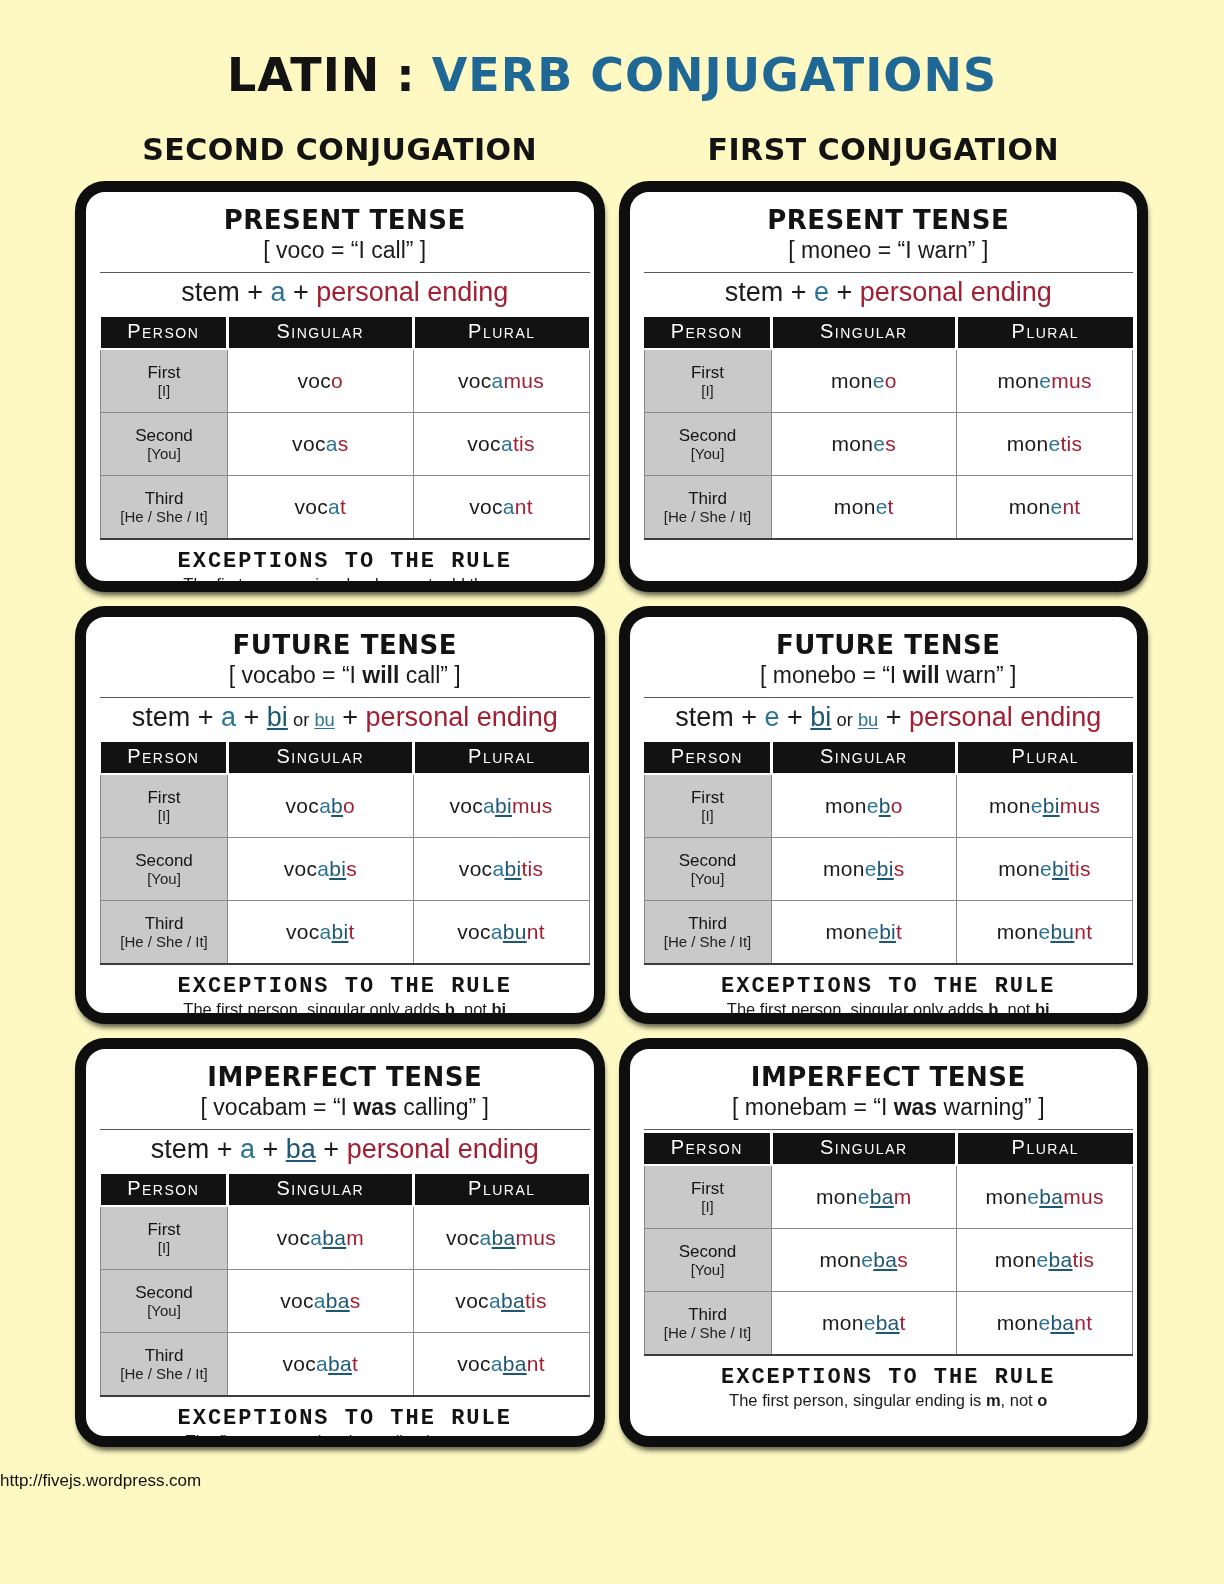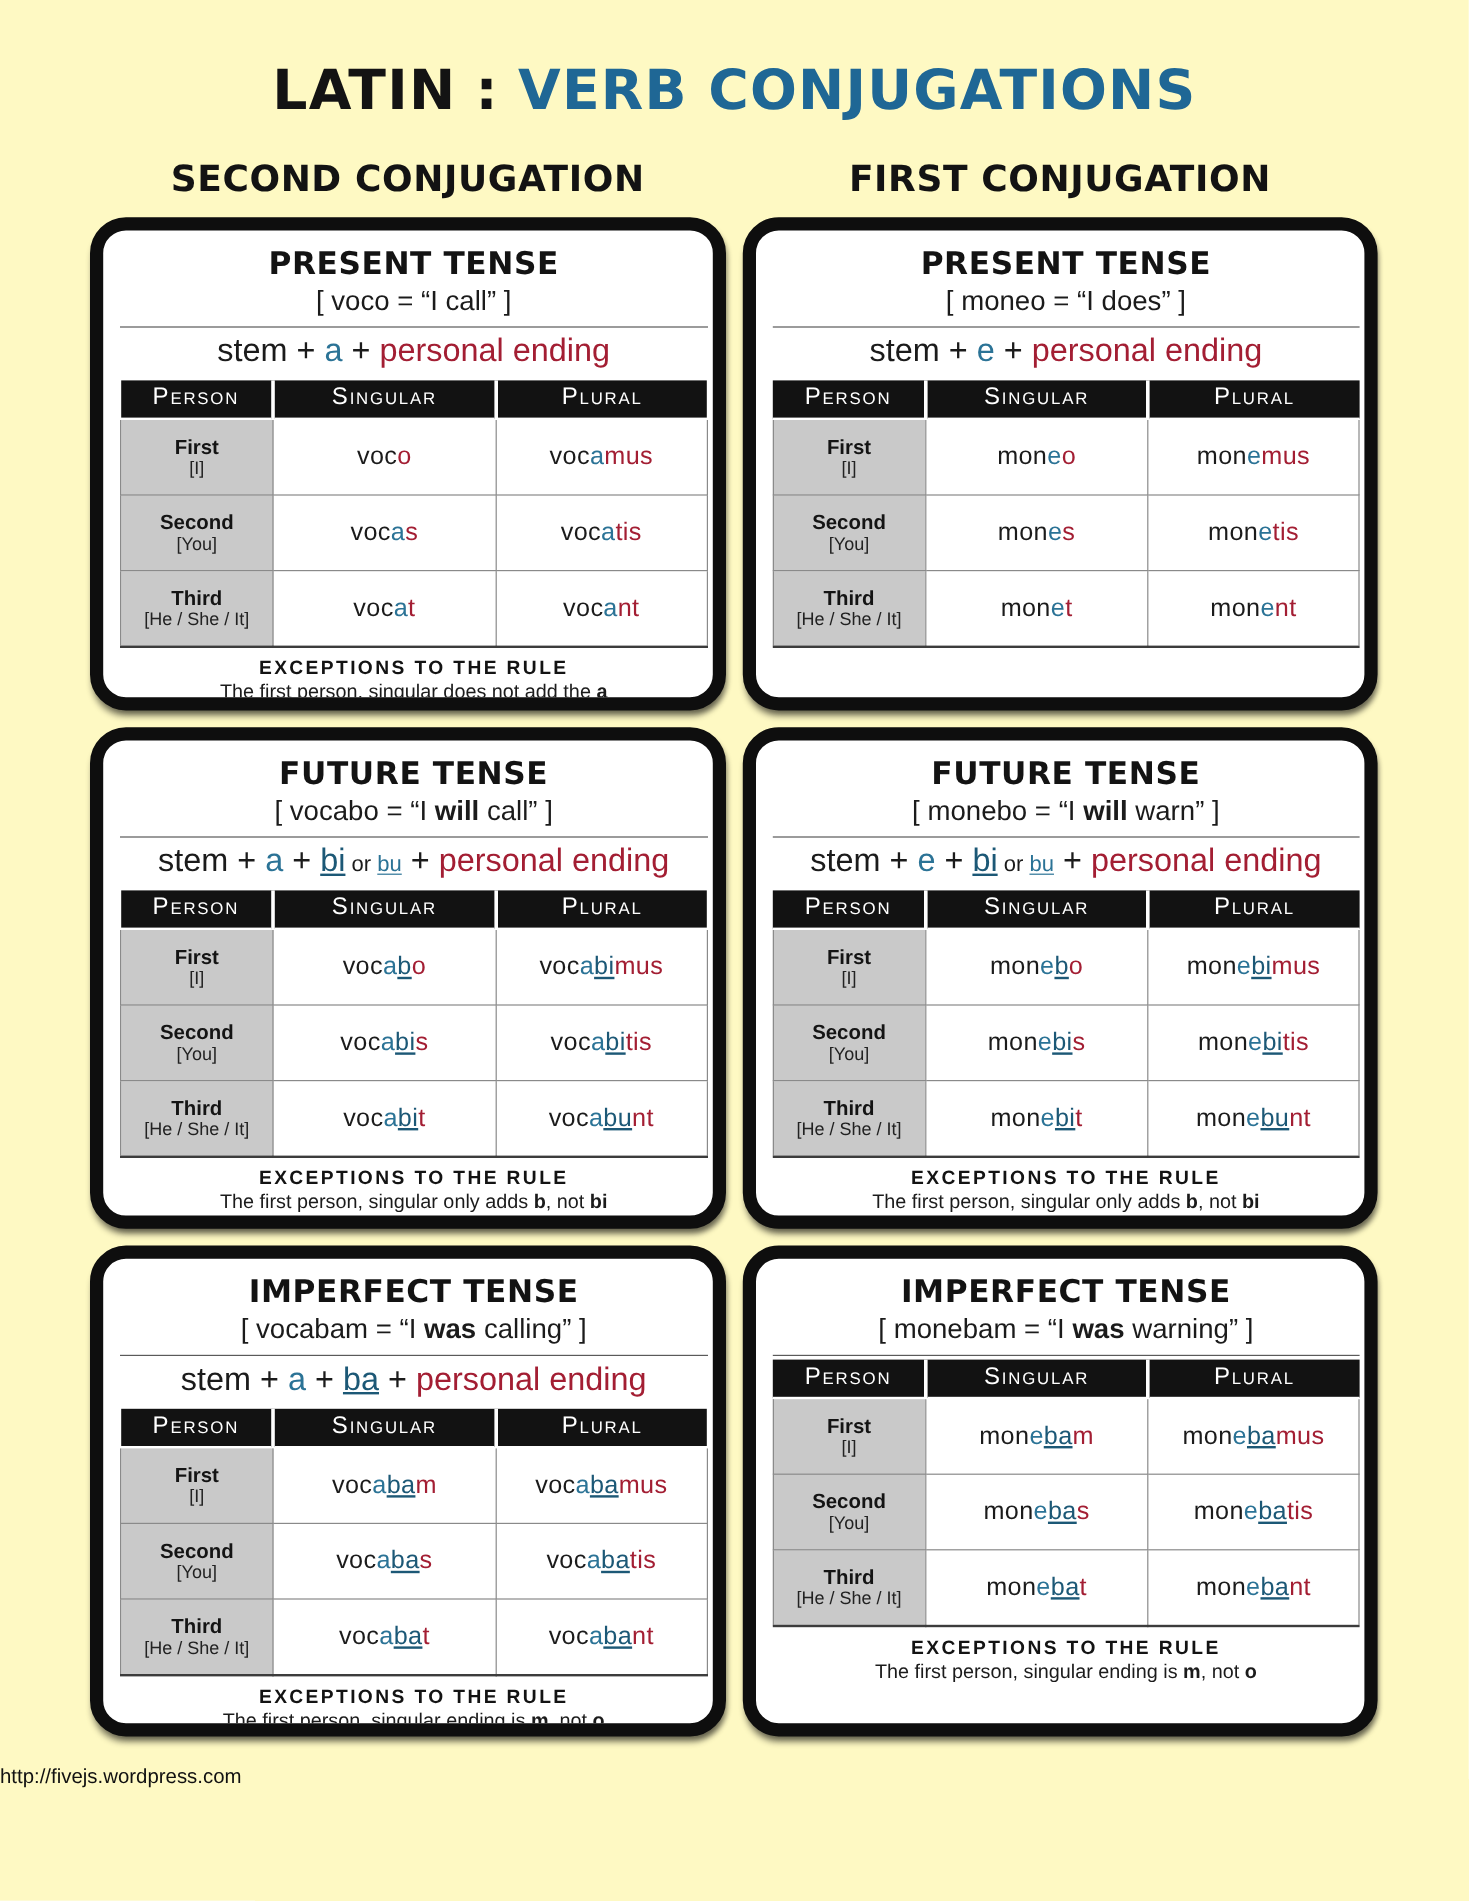--- a/index.html
+++ b/index.html
@@ -80,28 +80,28 @@
   }
   table.conj th:first-child{border-left:none;}
   table.conj th:last-child{border-right:none;}
   th.col-person{width:26%;}
   th.col-singular{width:38%;}
   th.col-plural{width:36%;}
   table.conj td{
     border:1px solid #8a8a8a;height:60px;text-align:center;vertical-align:middle;
   }
   td.person-cell{background:#C9C9C9;line-height:1.15;}
-  .person-name{font-weight:bold;font-size:17px;color:#141414;}
+  .person-name{font-weight:normal;font-size:17px;color:#141414;}
   .person-pronoun{font-size:15px;color:#222;}
   td.verb-cell{font-size:21px;letter-spacing:0.3px;background:#fff;}
 
   
   .exceptions{margin-top:9px;text-align:center;}
   .exc-title{
-    font-weight:bold;font-size:16px;letter-spacing:2px;color:#131313;
+    font-weight:bold;font-size:22px;letter-spacing:2px;color:#131313;font-family:Liberation Mono, monospace;
   }
   .exc-line{font-size:16.5px;line-height:1.25;white-space:pre-wrap;color:#1b1b1b;}
 
   
   .footer{margin-top:24px;font-size:17px;color:#111;}
 </style>
 </head>
 <body>
 
 <div class="sheet">
@@ -159,21 +159,21 @@
     <div class="exceptions">
       <div class="exc-title">EXCEPTIONS TO THE RULE</div>
       <div class="exc-lines">
             <div class="exc-line"><span class="sg-k">The first person, singular does not add the </span><span class="sg-b">a</span></div>
           </div>
     </div>
   </section>
 
   <section class="panel">
     <h2 class="tense-title">PRESENT TENSE</h2>
-    <p class="example"><span class="sg-k">[ moneo = “I does” ]</span></p>
+    <p class="example"><span class="sg-k">[ moneo = “I warn” ]</span></p>
     <hr class="rule">
     <p class="formula"><span class="sg-k">stem + </span><span class="sg-v">e</span><span class="sg-k"> + </span><span class="sg-e">personal ending</span></p>
     <table class="conj">
       <thead>
         <tr>
           <th class="col-person">Person</th>
           <th class="col-singular">Singular</th>
           <th class="col-plural">Plural</th>
         </tr>
       </thead>

